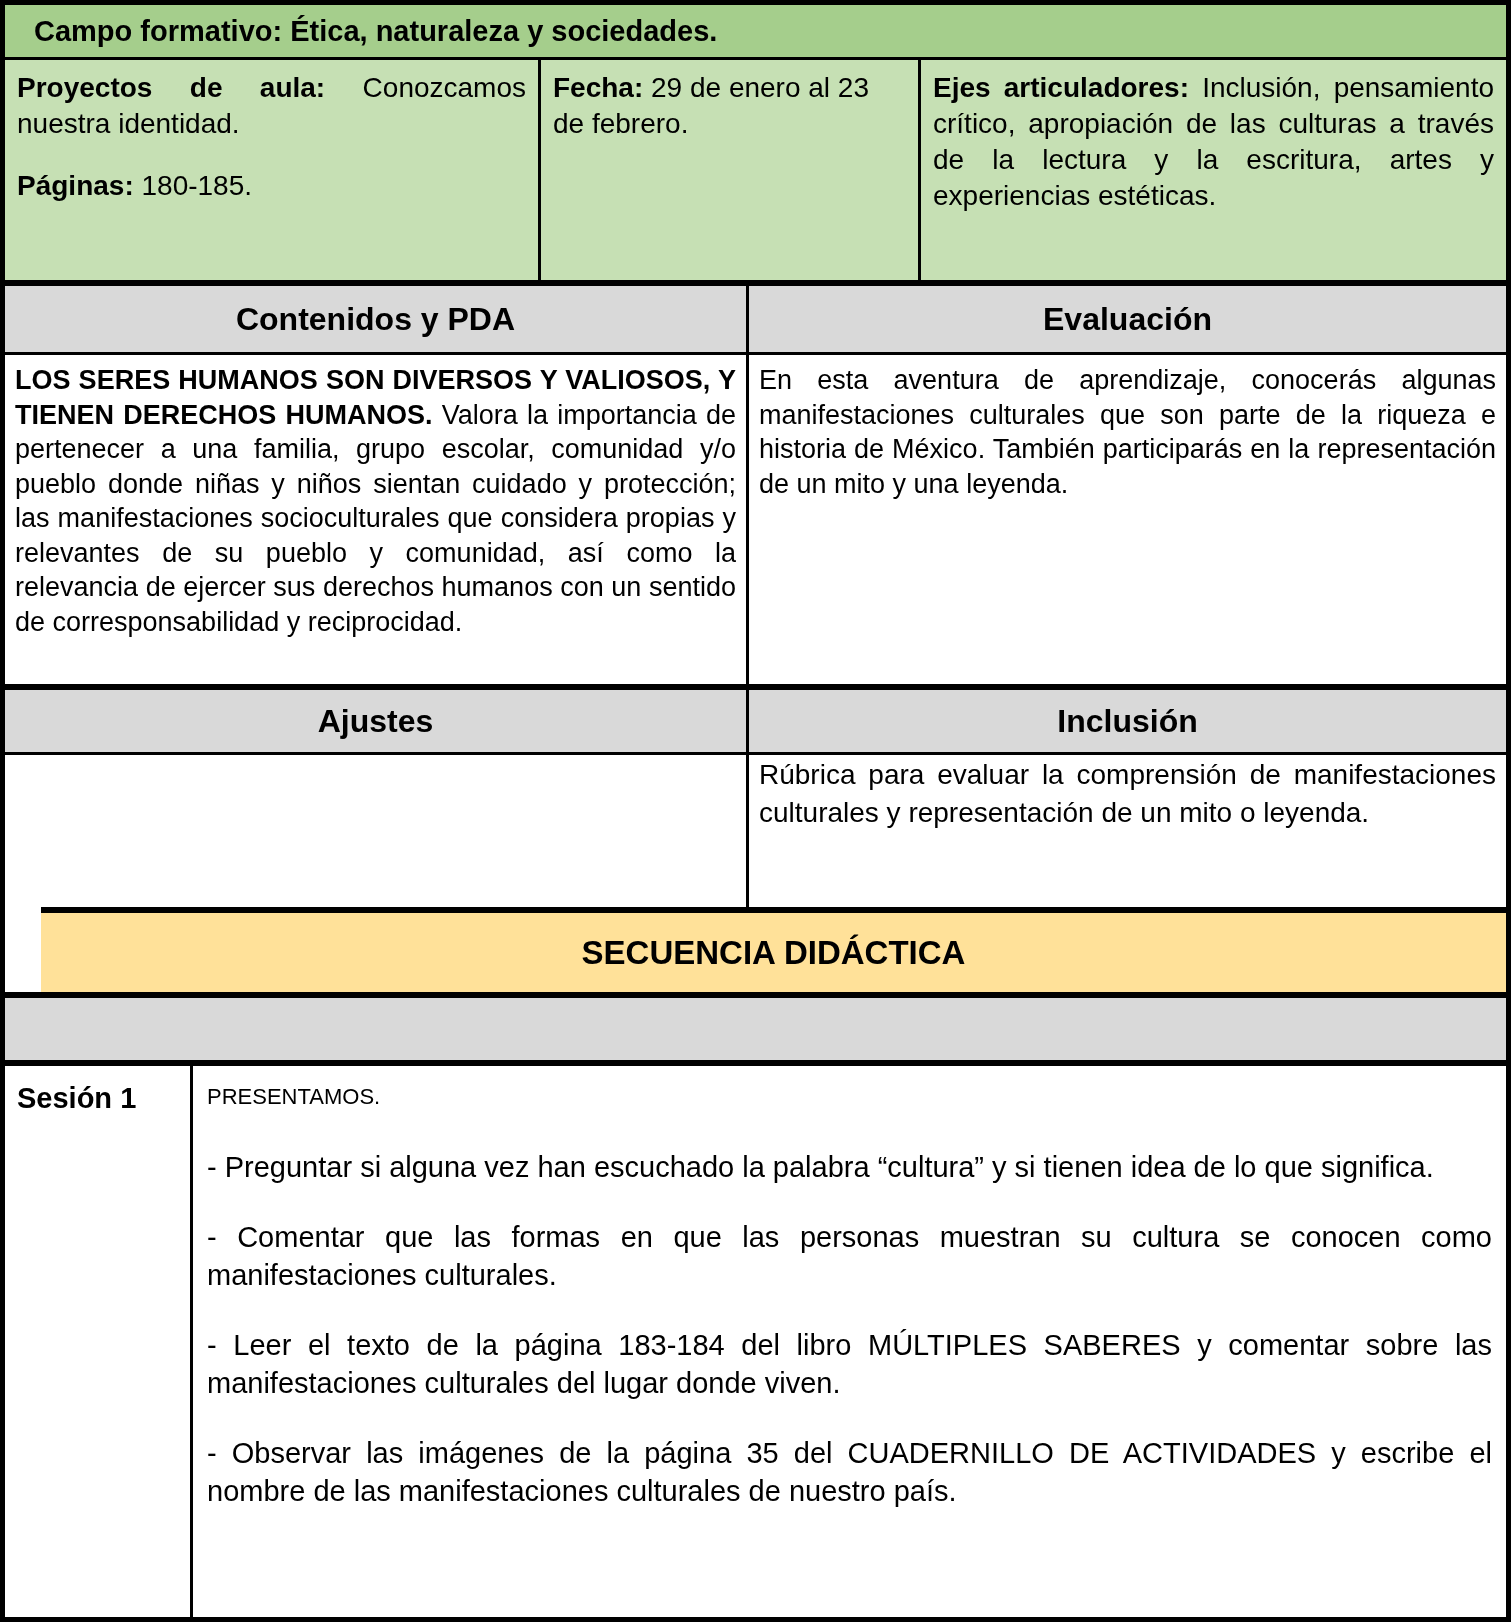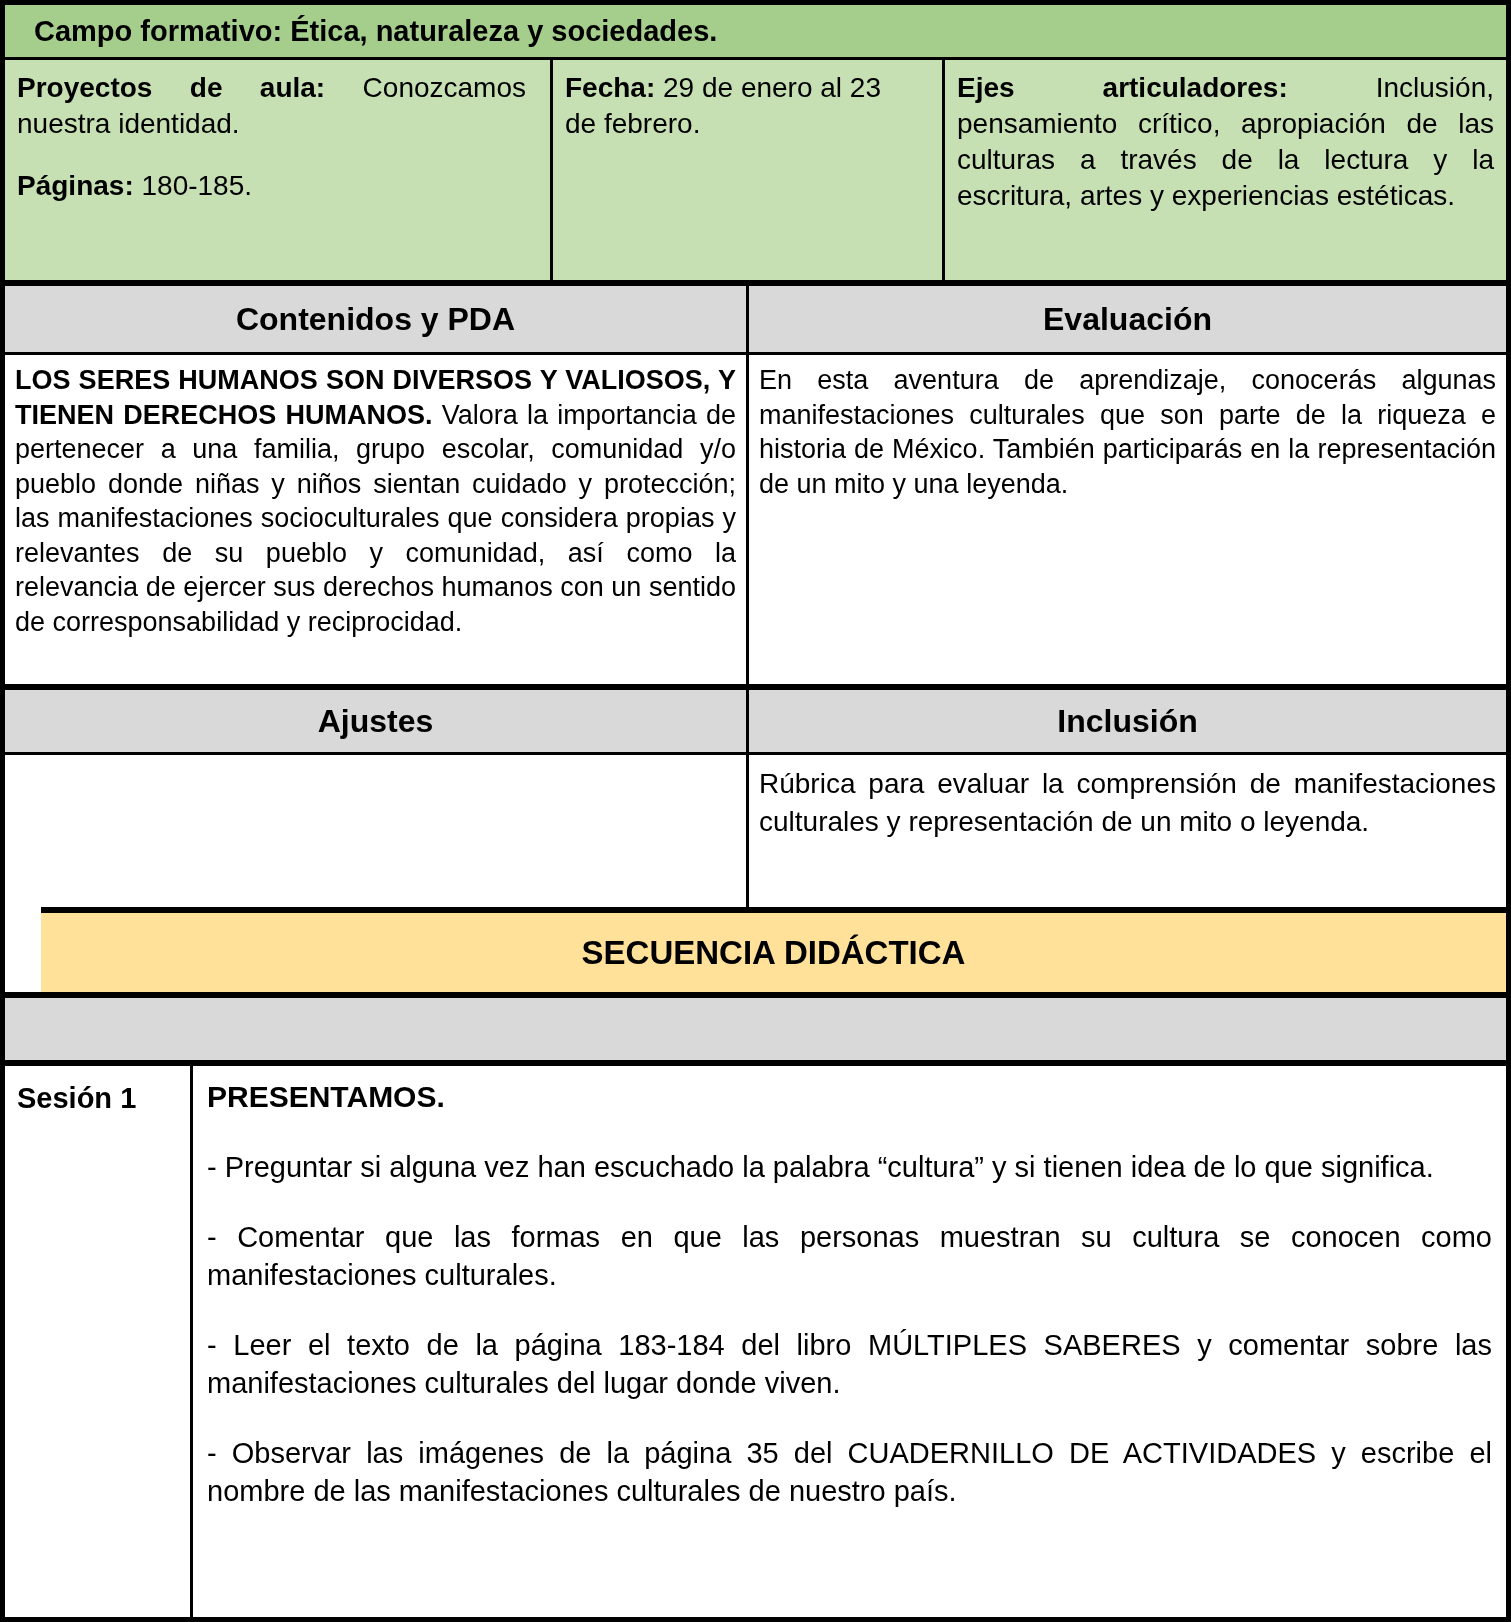--- a/index.html
+++ b/index.html
@@ -26,53 +26,53 @@
   .row.first{border-top:none;}
   .row.thick{border-top:6px solid var(--border_black);}
   .cell{overflow:hidden;}
   .cell + .cell{border-left:3px solid var(--border_black);}
 
   
   .r-campo{height:52px;background:var(--header_green);align-items:center;}
   .r-campo .cell{width:100%;padding:0 12px;font-weight:bold;font-size:29px;white-space:nowrap;margin-left:17px;}
 
   
-  .r-info{height:223px;background:var(--light_green);gap:12px;}
+  .r-info{height:223px;background:var(--light_green);}
   .r-info .cell{padding:10px 12px;font-size:28px;line-height:36px;}
   .c-proyectos{width:533px;text-align:justify;}
   .c-fecha{width:380px;}
   .c-ejes{flex:1;text-align:justify;}
   .c-proyectos p + p{margin-top:26px;}
 
   
   .r-heads{background:var(--gray_header);height:72px;align-items:center;}
   .r-heads .cell{display:flex;align-items:center;justify-content:center;
     font-weight:bold;font-size:32px;height:100%;}
   .r-heads2{height:68px;}
   .col-l{width:741px;}
   .col-r{flex:1;}
 
   
   .r-content1{height:332px;}
   .r-content1 .cell{padding:8px 10px;font-size:27px;line-height:34.5px;text-align:justify;}
   .r-content2{height:155px;}
-  .r-content2 .cell{padding:10px 10px;font-size:28px;line-height:38px;text-align:justify;}
+  .r-content2 .cell{padding:1px 10px;font-size:28px;line-height:38px;text-align:justify;}
 
   
   .r-banner{height:85px;background:var(--banner_yellow);align-items:center;justify-content:center;margin-left:36px;}
   .r-banner .cell{width:100%;text-align:center;font-weight:bold;font-size:33px;}
 
   
   .r-grayband{height:68px;background:var(--gray_header);}
 
   
   .r-session{flex:1 1 auto;}
   .c-session-label{width:185px;padding:16px 10px 0 12px;font-weight:bold;font-size:29px;white-space:nowrap;}
   .c-session-body{flex:1;padding:12px 14px 8px 14px;font-size:29px;line-height:38px;}
-  .session-title{font-weight:bold;font-size:30px;margin-bottom:6px;}
+  .session-title{font-weight:normal;font-size:22px;margin-bottom:6px;}
   .bullets p{margin-top:32px;text-align:justify;}
 </style>
 </head>
 <body>
 
 <div class="doc">
 
   <div class="row first r-campo">
     <div class="cell">
       <span>Campo formativo:</span>

